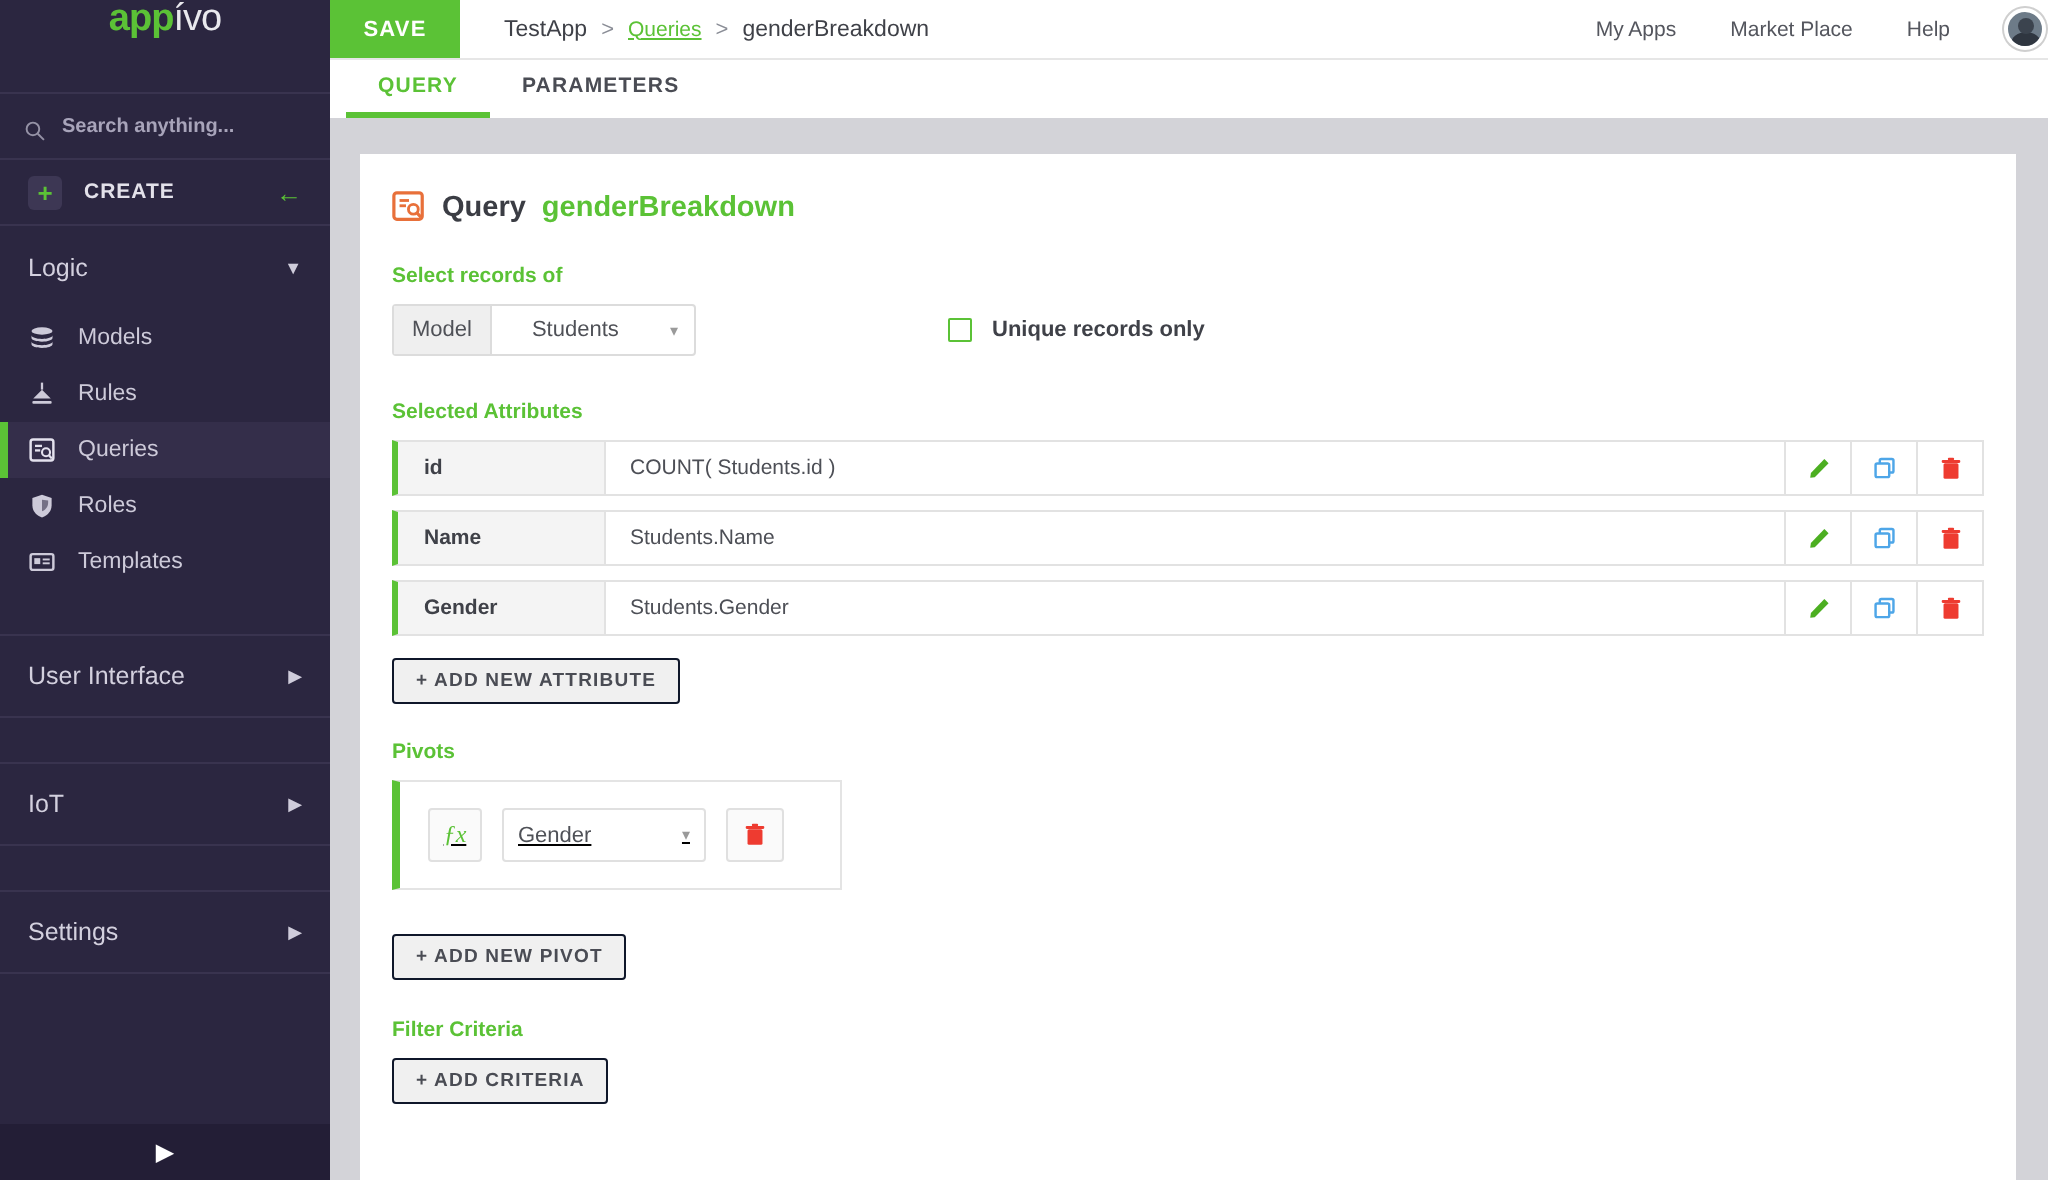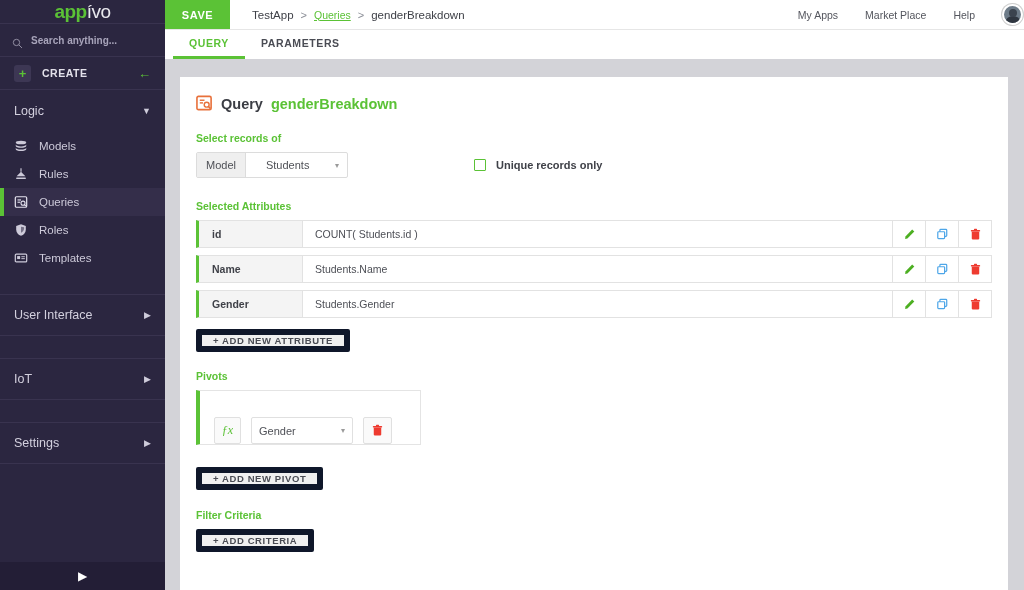--- a/index.html
+++ b/index.html
@@ -13,22 +13,22 @@
 
   
   .sidebar {
     width: 165px; height: 590px;
     background: #2b2640;
     display: flex; flex-direction: column;
     flex: 0 0 165px;
     position: relative;
   }
   .logo-row {
-    height: 24px; background: #2b2640;
-    display: flex; align-items: center; justify-content: center;
+    height: 47px; background: #2b2640;
+    display: flex; align-items: flex-start; justify-content: center;
     border-bottom: 1px solid #39334f;
   }
   .logo { font-size: 19px; font-weight: bold; letter-spacing: -0.5px; line-height: 1; }
   .logo .g { color: #5bc236; }
   .logo .w { color: #e9e9ee; font-weight: 300; }
   .logo .ac { color: #e9e9ee; font-weight: 300; }
 
   .search-row {
     height: 33px;
     display: flex; align-items: center; gap: 8px;
@@ -198,29 +198,30 @@
   }
   .attr-act {
     width: 33px; flex: 0 0 33px; display: flex; align-items: center; justify-content: center;
     border-left: 1px solid #e2e2e2;
   }
   .attr-act svg { display: block; }
 
   .btn-gray {
     display: inline-flex; align-items: center; justify-content: center;
     height: 23px; padding: 0 11px; background: #f0f0f0;
-    border: 6px solid #0f172a; border-radius: 2px;
+    border: 1px solid #0f172a; border-radius: 2px;
     color: #4a4c54; font-size: 9.5px; font-weight: bold; letter-spacing: .6px;
   }
 
   .pivot-card {
     border: 1px solid #e4e4e4; border-left: 4px solid #5bc236;
     background: #fff; width: 225px; height: 55px;
-    display: flex; align-items: flex-end; gap: 10px;
+    display: flex; align-items: center; gap: 10px;
     padding: 0 14px;
+    text-decoration: underline;
   }
   .fx-btn {
     width: 27px; height: 27px; border: 1px solid #e0e0e0; border-radius: 2px;
     background: #fafafa; display: flex; align-items: center; justify-content: center;
     color: #5bc236; font-size: 12px; font-style: italic; font-family: "Liberation Serif", serif;
     flex: 0 0 27px;
   }
   .pivot-sel {
     width: 102px; height: 27px; border: 1px solid #e0e0e0; border-radius: 2px;
     background: #fff; display: flex; align-items: center;

